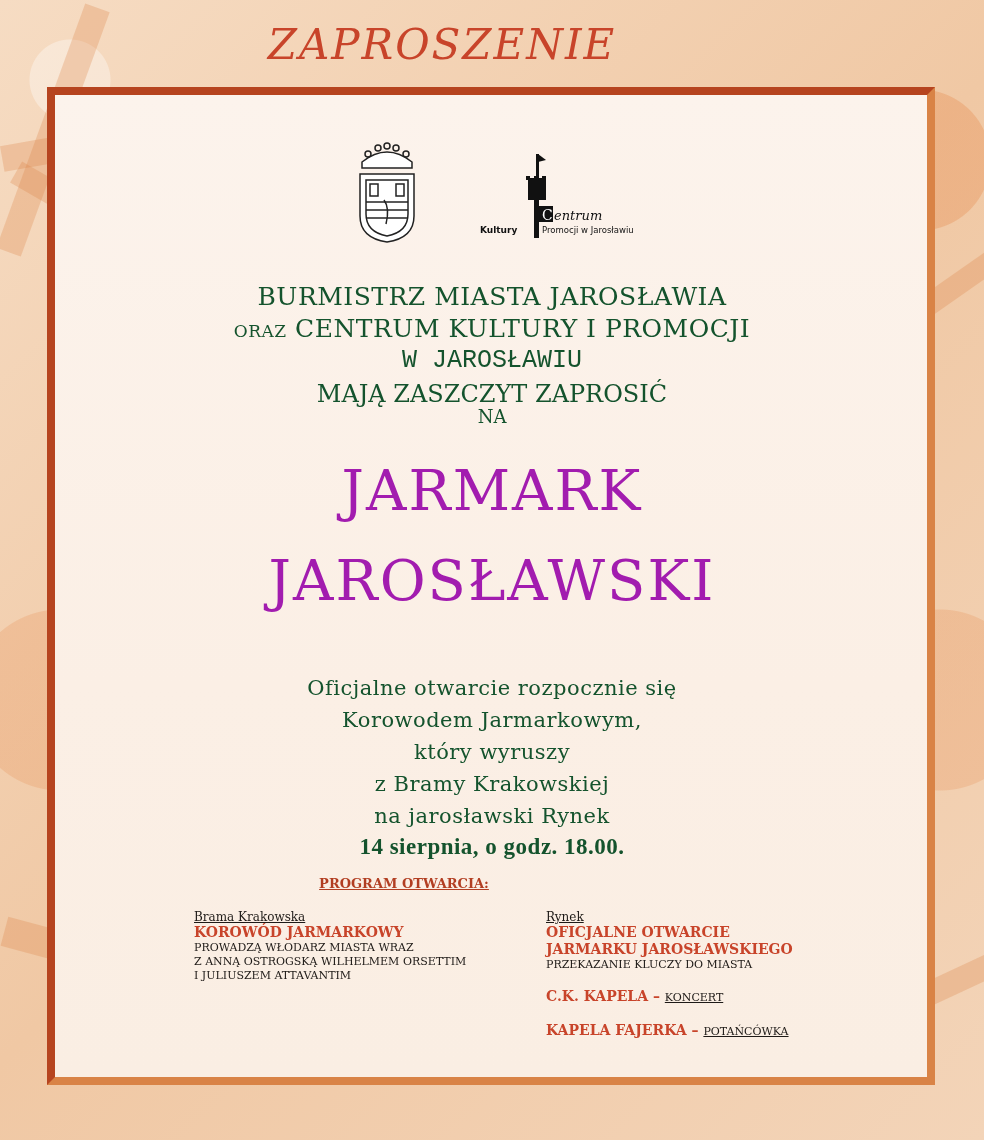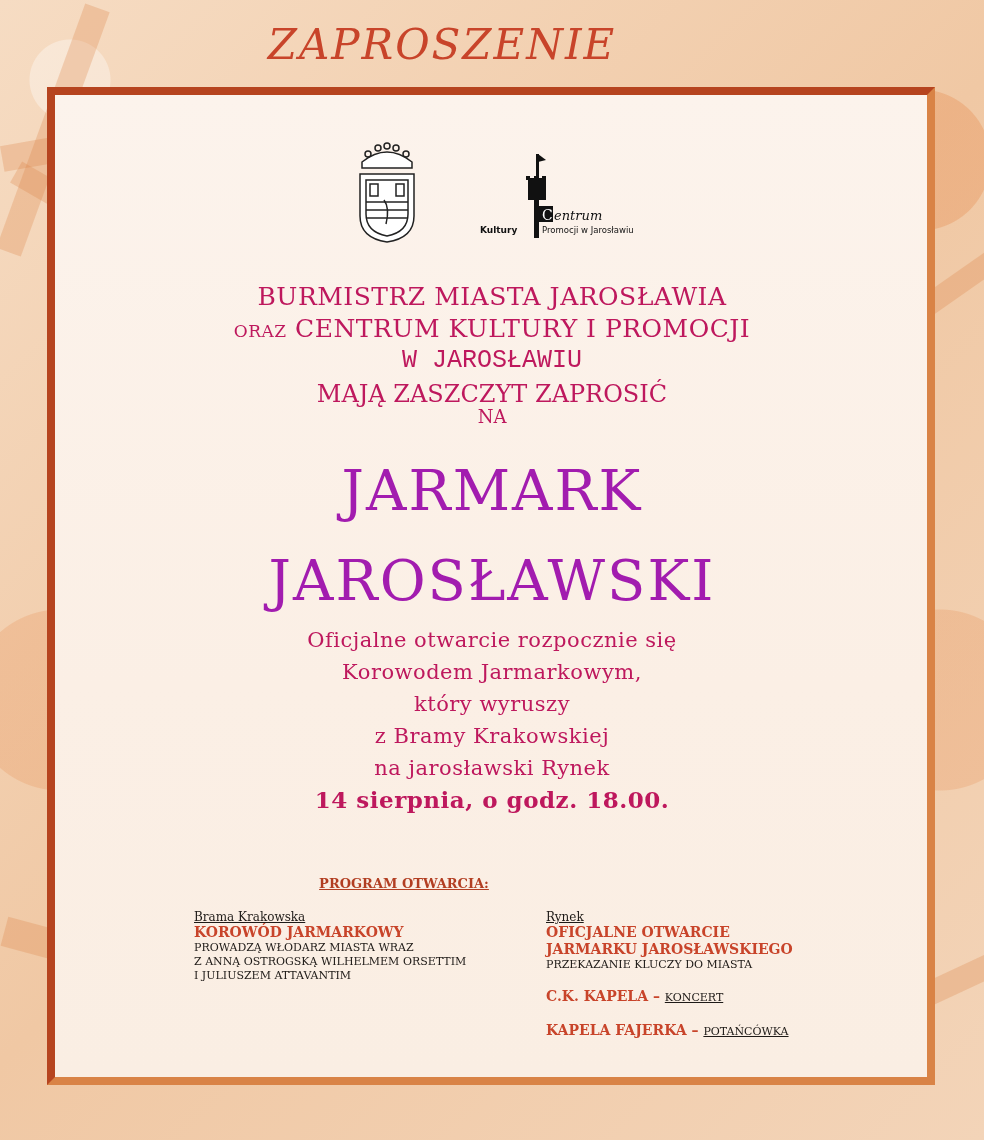--- a/index.html
+++ b/index.html
@@ -16,33 +16,33 @@
   .title{position:absolute;left:0;width:884px;top:20px;text-align:center;
     font-family:"DejaVu Serif",serif;font-style:italic;font-size:42px;letter-spacing:2px;
     color:#c8442a;}
   .frame{position:absolute;left:47px;top:87px;width:888px;height:998px;box-sizing:border-box;
     border-top:8px solid #b6441f;border-left:8px solid #b6441f;
     border-right:8px solid #d98346;border-bottom:8px solid #d98346;
     background:linear-gradient(180deg,#fcf3ec 0%,#fbefe5 60%,#faeee3 100%);}
   .logos{position:absolute;top:140px;left:0;width:984px;height:110px;}
   .coa{position:absolute;left:354px;top:0;width:66px;height:105px;}
   .ckip{position:absolute;left:480px;top:10px;width:160px;height:90px;}
-  .block{position:absolute;left:0;width:984px;text-align:center;color:#be185d;}
+  .block{position:absolute;left:0;width:984px;text-align:center;color:#14532d;}
   .l1{top:282px;font-size:25px;letter-spacing:.5px;}
   .l2{top:314px;font-size:25px;letter-spacing:.5px;}
   .l2 small{font-size:17px;}
   .l3{top:346px;font-size:25px;font-family:Liberation Mono, monospace;}
   .l4{top:380px;font-size:24px;}
   .l5{top:406px;font-size:18px;}
   .big{font-family:"DejaVu Serif",serif;color:#a21caf;font-size:56px;letter-spacing:2px;}
   .b1{top:458px;}
   .b2{top:548px;}
-  .p{font-size:21px;letter-spacing:.5px;}
+  .p{font-size:21px;letter-spacing:.5px;margin-top:48px;}
   .p1{top:628px;} .p2{top:660px;} .p3{top:692px;} .p4{top:724px;} .p5{top:756px;}
-  .p6{top:786px;font-size:23px;font-weight:bold;}
+  .p6{top:786px;font-size:23px;font-weight:bold;font-family:Liberation Serif, serif;}
   .prog{position:absolute;top:876px;left:0;width:808px;text-align:center;
     font-size:13px;font-weight:bold;color:#b23e22;}
   .prog span{text-decoration:underline;}
   .col{position:absolute;font-size:11px;color:#1e1a17;line-height:14px;}
   .colL{left:194px;top:910px;}
   .colR{left:546px;top:910px;}
   .col .hd{text-decoration:underline;font-size:12px;}
   .col .red{color:#c8442a;font-weight:bold;font-size:14px;line-height:17px;}
   .col .u{text-decoration:underline;font-size:11px;color:#1e1a17;font-weight:normal;}
   .col .gap{margin-top:16px;}

